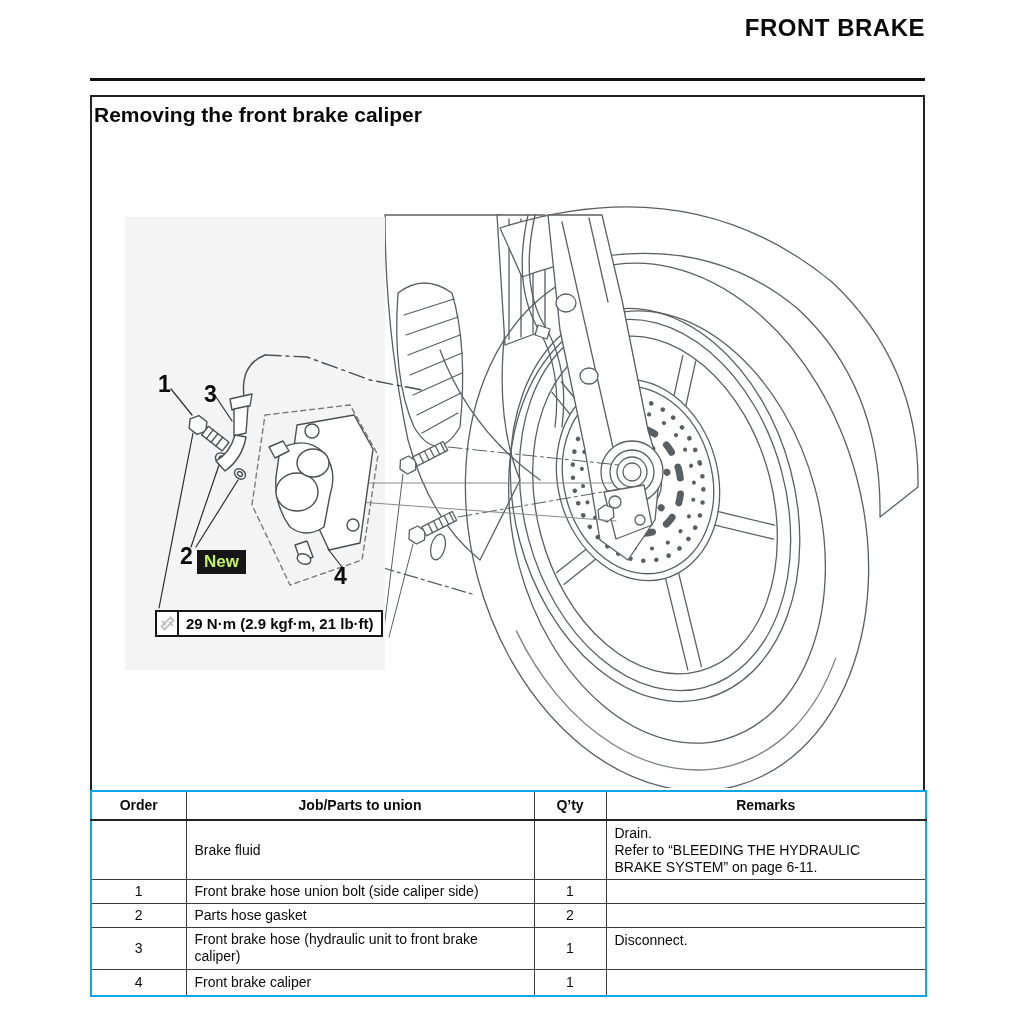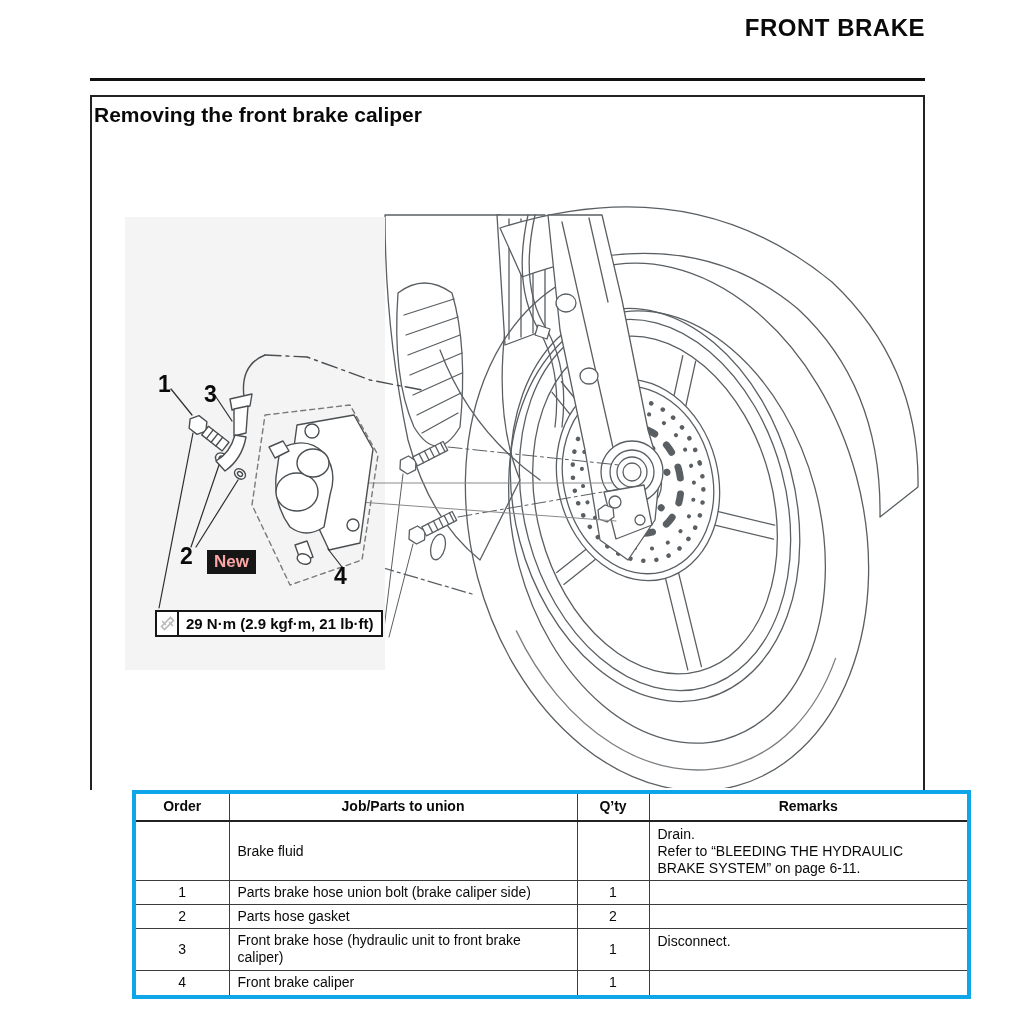--- a/index.html
+++ b/index.html
@@ -21,22 +21,22 @@
   }
   .box-heading {
     position:absolute; left:2px; top:6px;
     font-size:21px; font-weight:bold; color:#0a0a0a;
   }
   .diagram-svg { position:absolute; left:0; top:0; }
   .callout {
     position:absolute; font-size:23px; font-weight:bold; color:#0a0a0a; line-height:1;
   }
   .new-badge {
-    position:absolute; left:115px; top:453px; width:49px; height:24px;
-    background:#161616; color:#fca5a5; font-size:17px; font-weight:bold;
+    position:absolute; left:105px; top:453px; width:49px; height:24px;
+    background:#161616; color:#bef264; font-size:17px; font-weight:bold;
     display:flex; align-items:center; justify-content:center;
   }
   .torque-box {
     position:absolute; height:27px; background:#fff;
     border:2px solid #161616; display:flex; align-items:stretch;
   }
   .torque-box .wrench-cell {
     width:22px; border-right:2px solid #161616;
     display:flex; align-items:center; justify-content:center;
   }
@@ -48,21 +48,21 @@
   #torque-2 { left:286px; top:541px; }
   .parts-table {
     position:absolute; left:90px; top:790px; width:835px;
     border-collapse:collapse; table-layout:fixed;
     font-size:14px; color:#0a0a0a;
   }
   .parts-table td {
     border:1px solid #3c3c3c; vertical-align:middle;
     padding:3px 8px; line-height:1.22;
   }
-  .parts-table { border:4px solid #0ea5e9;margin-left:42px; }
+  .parts-table { border:2px solid #0ea5e9; }
   .parts-table tr.hdr td { border-bottom:2px solid #222; font-weight:bold; text-align:center; height:29px; }
   .col-order { width:95px; }
   .col-job   { width:348px; }
   .col-qty   { width:72px; }
   .col-rem   { width:320px; }
   td.c { text-align:center; }
   td.remarks { white-space:pre-line; vertical-align:top; padding-top:4px; }
   tr.r0 td { height:57px; }
   tr.r1 td, tr.r2 td { height:24px; }
   tr.r3 td { height:39px; }
@@ -309,21 +309,21 @@
     <tr class="r0">
       <td class="c"></td>
       <td>Brake fluid</td>
       <td class="c"></td>
       <td class="remarks">Drain.
 Refer to “BLEEDING THE HYDRAULIC
 BRAKE SYSTEM” on page 6-11.</td>
     </tr>
     <tr class="r1">
       <td class="c">1</td>
-      <td>Parts brake hose union bolt (brake caliper side)</td>
+      <td>Front brake hose union bolt (side caliper side)</td>
       <td class="c">1</td>
       <td class="remarks"></td>
     </tr>
     <tr class="r2">
       <td class="c">2</td>
       <td>Parts hose gasket</td>
       <td class="c">2</td>
       <td class="remarks"></td>
     </tr>
     <tr class="r3">

